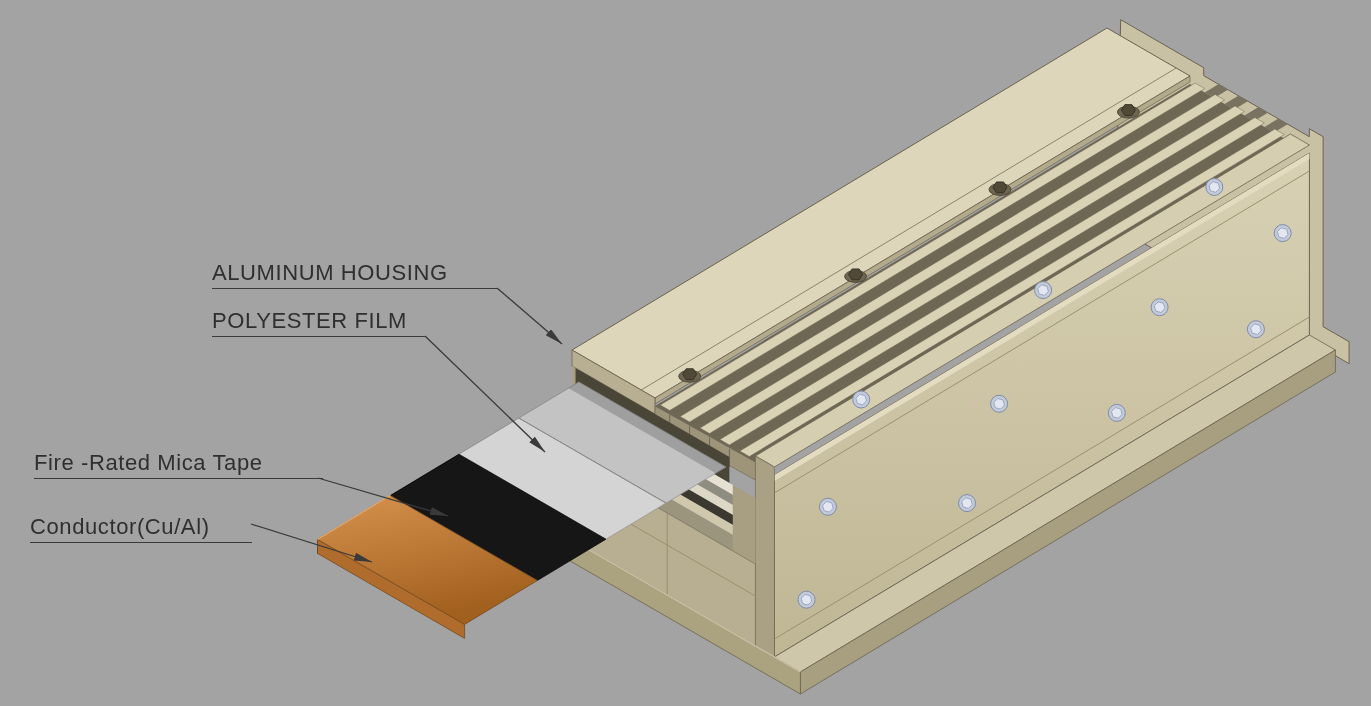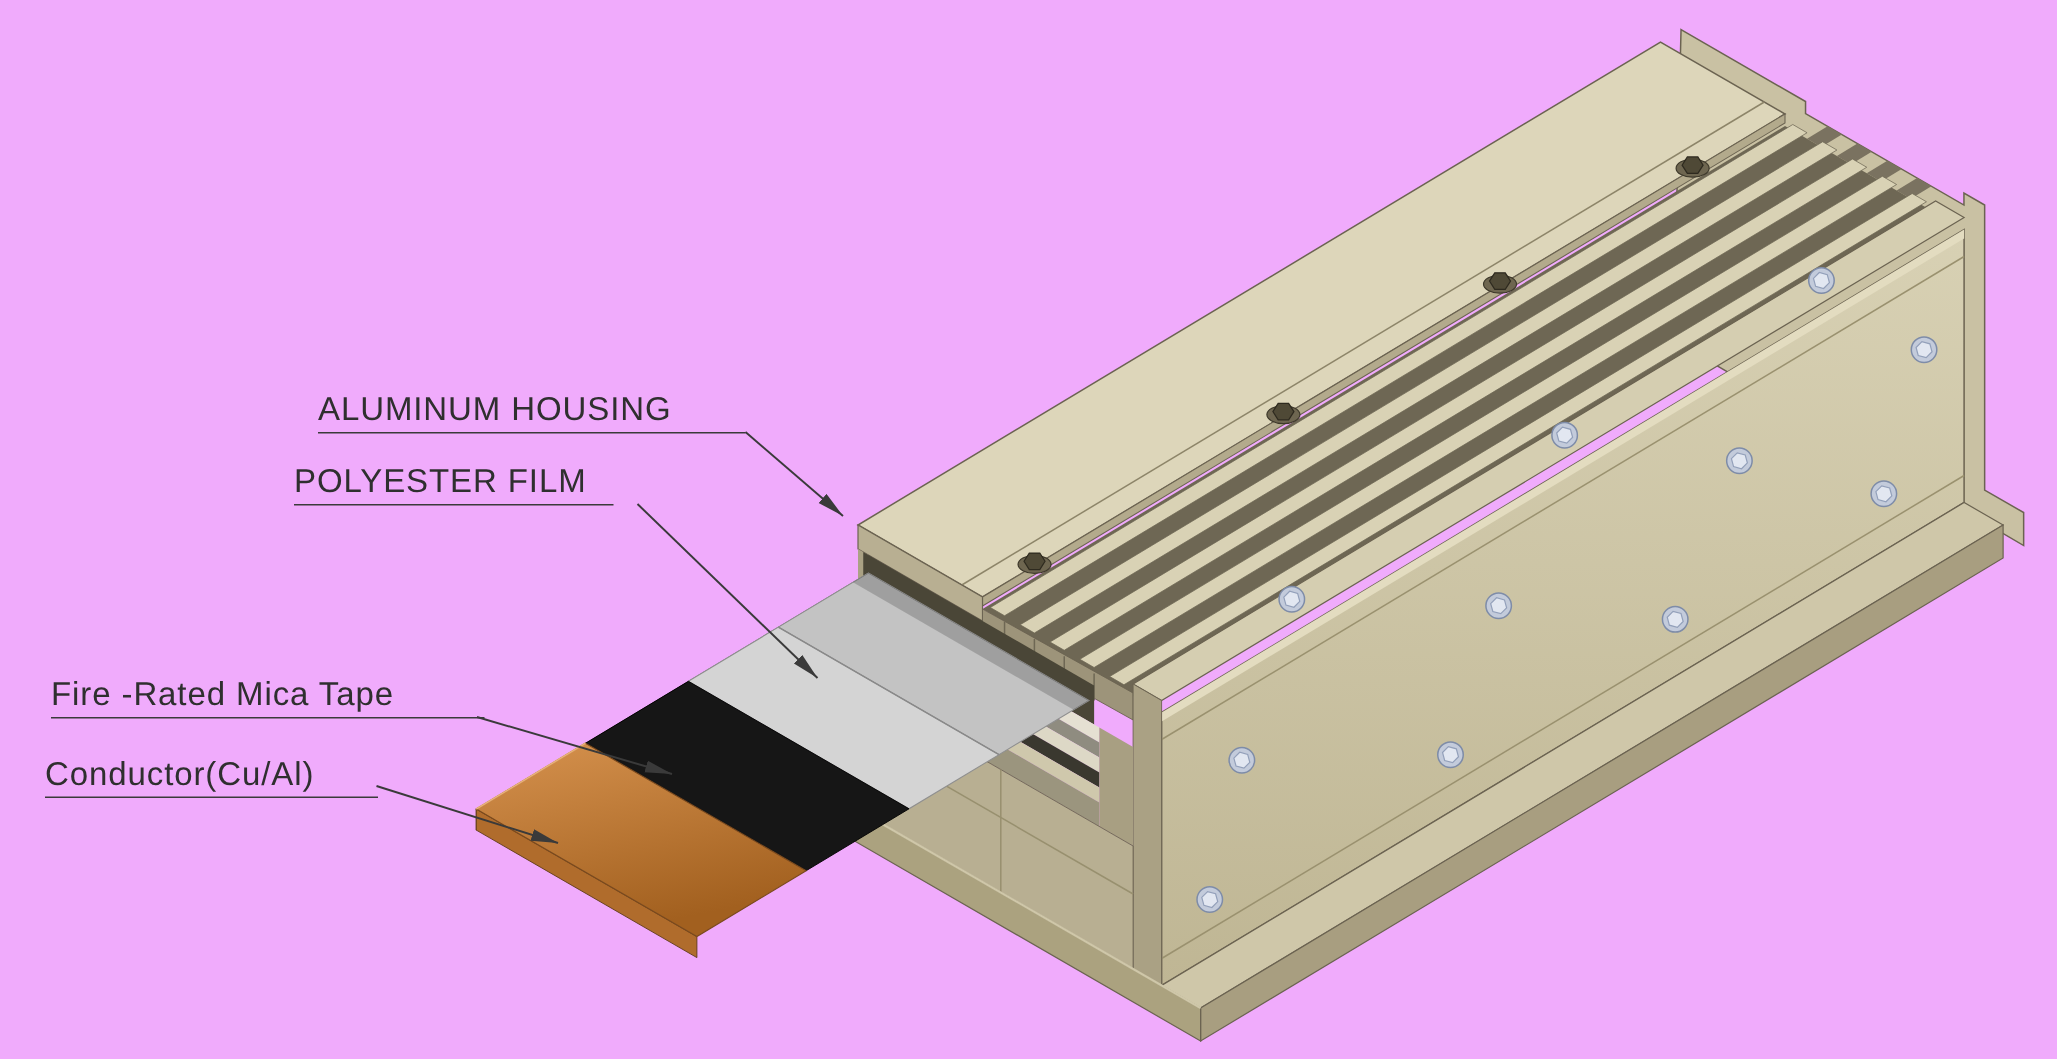--- a/index.html
+++ b/index.html
@@ -1,20 +1,20 @@
 <!DOCTYPE html>
 <html><head>
 <meta charset="utf-8">
 <style>
   html, body { margin: 0; padding: 0; background: #ffffff; }
   .stage {
     position: relative;
     width: 1371px;
     height: 706px;
-    background: #f0abfc;
+    background: #a3a3a3;
     overflow: hidden;
     font-family: "Liberation Sans", sans-serif;
   }
   .stage svg { position: absolute; left: 0; top: 0; }
   .callout {
     position: absolute;
     font-size: 22px;
     letter-spacing: 0.6px;
     color: #2f2f2f;
     border-bottom: 1.5px solid #3a3a3a;
@@ -156,25 +156,25 @@
       <line x1="425" y1="336" x2="545" y2="452" marker-end="url(#arrow)"></line>
       <line x1="318" y1="478" x2="448" y2="516" marker-end="url(#arrow)"></line>
       <line x1="251" y1="524" x2="372" y2="562" marker-end="url(#arrow)"></line>
     </g>
   </svg>
 
   <div class="callout" style="left:212px; top:260px; width:285px;">
     <span>ALUMINUM HOUSING</span>
   </div>
 
-  <div class="callout" style="left:196px; top:308px; width:213px;">
+  <div class="callout" style="left:212px; top:308px; width:213px;">
     <span>POLYESTER FILM</span>
   </div>
 
   <div class="callout" style="left:34px; top:450px; width:289px;">
     <span>Fire -Rated Mica Tape</span>
   </div>
 
-  <div class="callout" style="left:30px; top:503px; width:222px;">
+  <div class="callout" style="left:30px; top:514px; width:222px;">
     <span>Conductor(Cu/Al)</span>
   </div>
 
 </div>
 
 </body></html>

